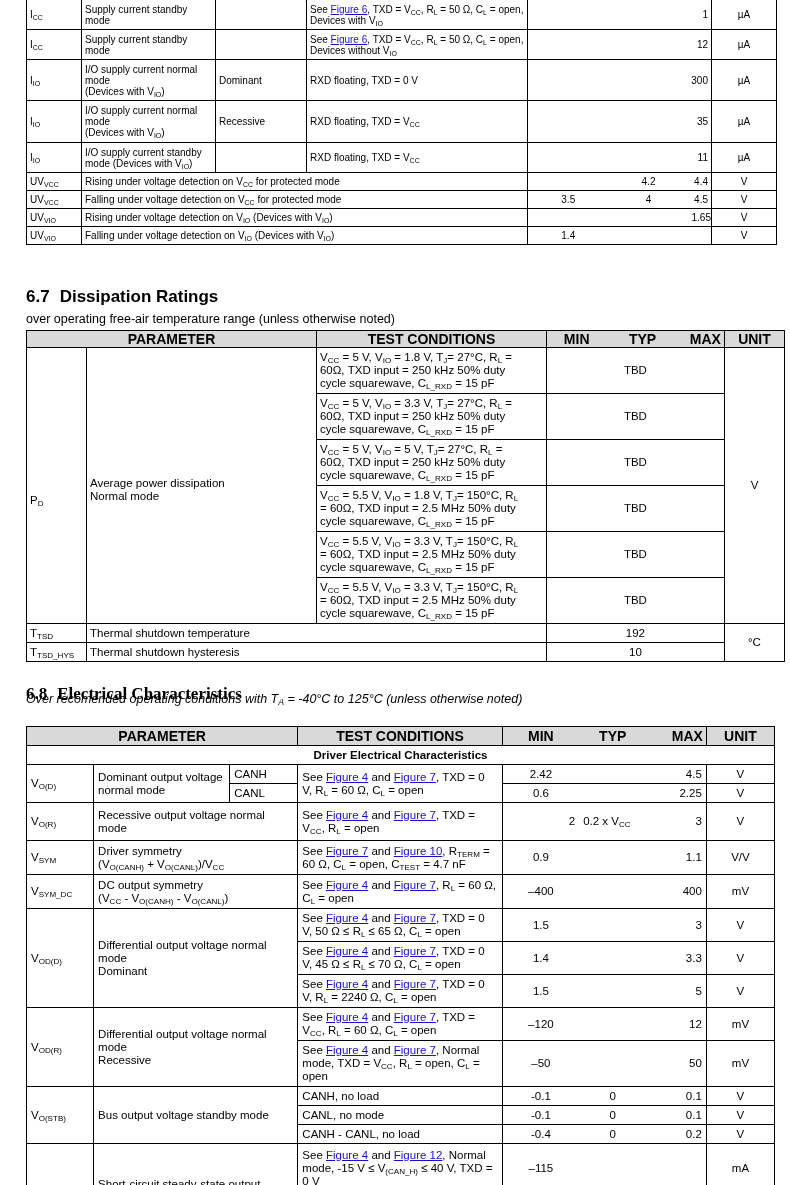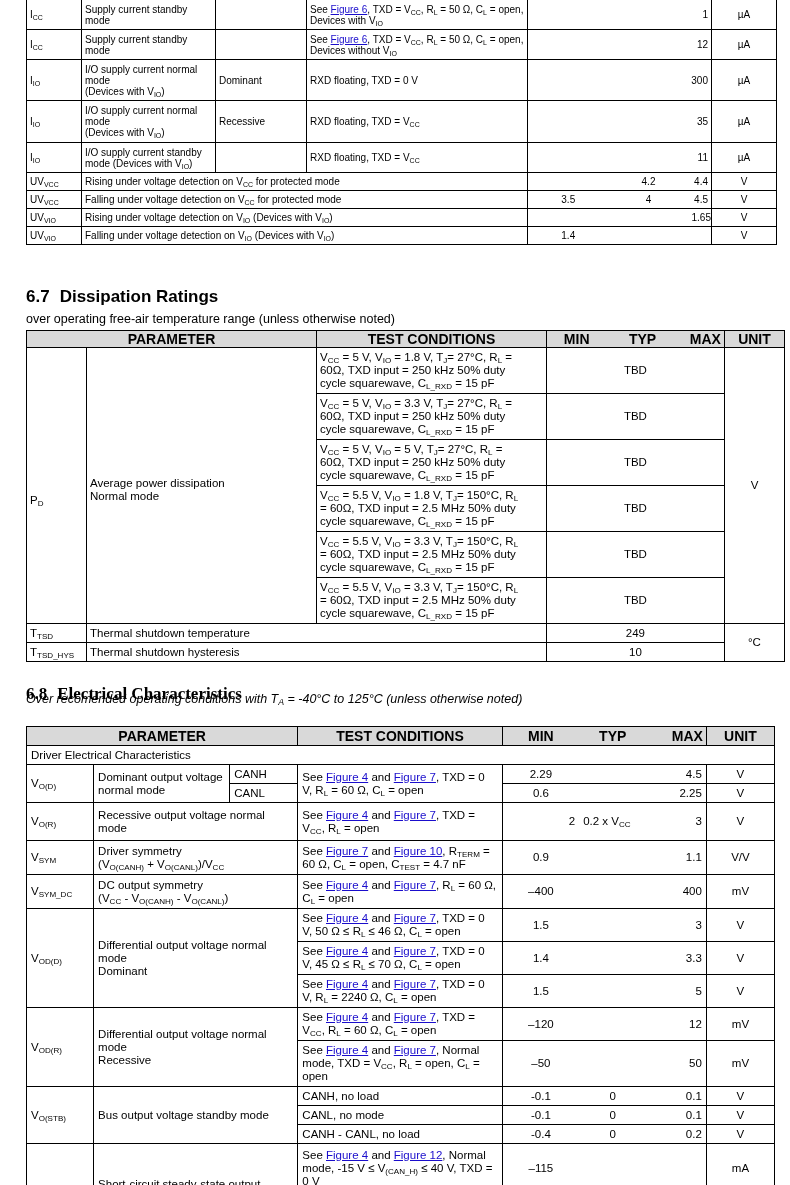--- a/index.html
+++ b/index.html
@@ -8,21 +8,21 @@
   td,th{border:1px solid #000;font-size:10.5px;line-height:12px;padding:1px 3px;vertical-align:middle;}
   .t1 td{font-size:10px;line-height:11px;}
   th{background:#d9d9d9;font-weight:bold;font-size:14px;text-align:center;padding:2px 3px;}
   .r{text-align:right;}
   .c{text-align:center;}
   .lnk{color:#1a0dcc;text-decoration:underline;}
   sub{font-size:70%;vertical-align:-2px;line-height:0;}
   .h2{position:absolute;left:26px;font-size:17px;font-weight:bold;}
   .h2 .num{margin-right:10px;}
   .sub{position:absolute;left:26px;font-size:12.5px;}
-  .sec{font-weight:normal;font-size:11.5px;}
+  .sec{font-weight:bold;font-size:11.5px;text-align:center;}
   .t2 td,.t3 td{font-size:11.5px;line-height:13px;}
   .t3 td{padding:1px 4px;}
 </style>
 </head>
 <body>
 
 <table class="t1" style="left:26px;top:-1px;width:750px;">
   <colgroup>
     <col style="width:55px">
       <col style="width:134px">
@@ -156,21 +156,21 @@
     <td>V<sub>CC</sub> = <span>5.5</span> V, V<sub>IO</sub> = <span>3.3</span> V, T<sub>J</sub>= <span>150°C</span><span>, R</span><sub>L</sub><br><span>= 60Ω, TXD input = 2.5 MHz 50% duty</span><br><span>cycle squarewave, C</span><sub>L_RXD</sub><span> = 15 pF</span></td>
     <td colspan="3" class="c">TBD</td>
   </tr>
   <tr style="height:46px">
     <td>V<sub>CC</sub> = <span>5.5</span> V, V<sub>IO</sub> = <span>3.3</span> V, T<sub>J</sub>= <span>150°C</span><span>, R</span><sub>L</sub><br><span>= 60Ω, TXD input = 2.5 MHz 50% duty</span><br><span>cycle squarewave, C</span><sub>L_RXD</sub><span> = 15 pF</span></td>
     <td colspan="3" class="c">TBD</td>
   </tr>
   <tr style="height:19px">
     <td><span>T</span><sub>TSD</sub></td>
     <td colspan="2">Thermal shutdown temperature</td>
-    <td colspan="3" class="c">249</td>
+    <td colspan="3" class="c">192</td>
     <td rowspan="2" class="c">°C</td>
   </tr>
   <tr style="height:19px">
     <td style="white-space:nowrap"><span>T</span><sub>TSD_HYS</sub></td>
     <td colspan="2">Thermal shutdown hysteresis</td>
     <td colspan="3" class="c">10</td>
   </tr>
 </tbody>
   </table>
 
@@ -203,21 +203,21 @@
   </tr>
   <tr style="height:19px">
     <td colspan="8" class="sec">Driver Electrical Characteristics</td>
   </tr>
 
   <tr style="height:19px">
     <td rowspan="2"><span>V</span><sub>O(D)</sub></td>
     <td rowspan="2">Dominant output voltage normal mode</td>
     <td>CANH</td>
     <td rowspan="2">See <span class="lnk">Figure 4</span> and <span class="lnk">Figure 7</span>, TXD = 0 V, R<sub>L</sub><span> = 60 Ω, C</span><sub>L</sub><span> = open</span></td>
-    <td class="c" style="border-right:none">2.29</td>
+    <td class="c" style="border-right:none">2.42</td>
     <td style="border-left:none;border-right:none"></td>
     <td class="r" style="border-left:none">4.5</td>
     <td class="c">V</td>
   </tr>
   <tr style="height:19px">
     <td>CANL</td>
     <td class="c" style="border-right:none">0.6</td>
     <td style="border-left:none;border-right:none"></td>
     <td class="r" style="border-left:none">2.25</td>
     <td class="c">V</td>
@@ -249,21 +249,21 @@
     <td>See <span class="lnk">Figure 4</span> and <span class="lnk">Figure 7</span>, R<sub>L</sub> = 60 Ω, C<sub>L</sub> = open</td>
     <td class="c" style="border-right:none">–400</td>
     <td style="border-left:none;border-right:none"></td>
     <td class="r" style="border-left:none">400</td>
     <td class="c">mV</td>
   </tr>
 
   <tr style="height:33px">
     <td rowspan="3"><span>V</span><sub>OD(D)</sub></td>
     <td rowspan="3" colspan="2"><span>Differential output voltage normal</span><br><span>mode</span><br><span>Dominant</span></td>
-    <td>See <span class="lnk">Figure 4</span> and <span class="lnk">Figure 7</span>, TXD = 0 V, <span>50 Ω ≤ R</span><sub>L</sub><span> ≤ 46 Ω, C</span><sub>L</sub> = open</td>
+    <td>See <span class="lnk">Figure 4</span> and <span class="lnk">Figure 7</span>, TXD = 0 V, <span>50 Ω ≤ R</span><sub>L</sub><span> ≤ 65 Ω, C</span><sub>L</sub> = open</td>
     <td class="c" style="border-right:none">1.5</td>
     <td style="border-left:none;border-right:none"></td>
     <td class="r" style="border-left:none">3</td>
     <td class="c">V</td>
   </tr>
   <tr style="height:33px">
     <td>See <span class="lnk">Figure 4</span> and <span class="lnk">Figure 7</span>, TXD = 0 V, <span>45 Ω ≤ R</span><sub>L</sub><span> ≤ 70 Ω, C</span><sub>L</sub> = open</td>
     <td class="c" style="border-right:none">1.4</td>
     <td style="border-left:none;border-right:none"></td>
     <td class="r" style="border-left:none">3.3</td>

